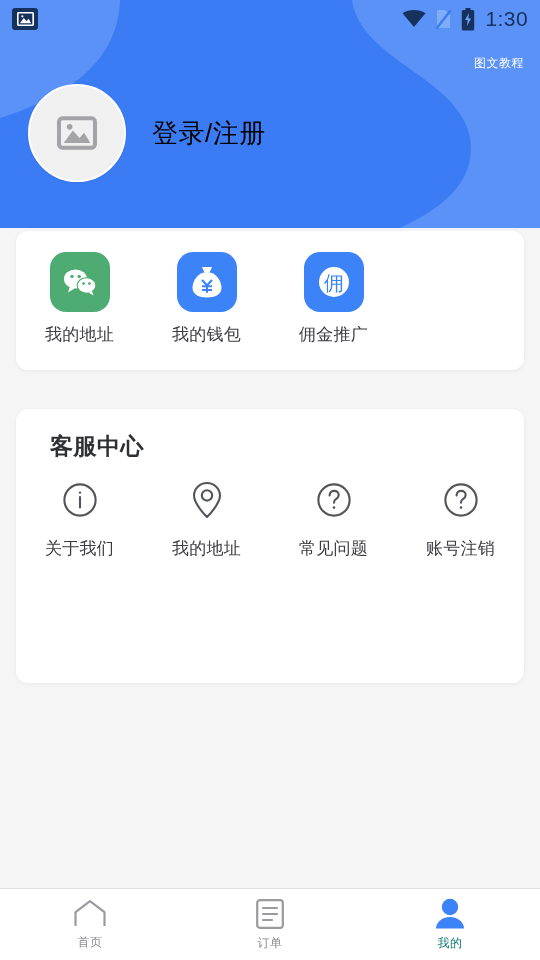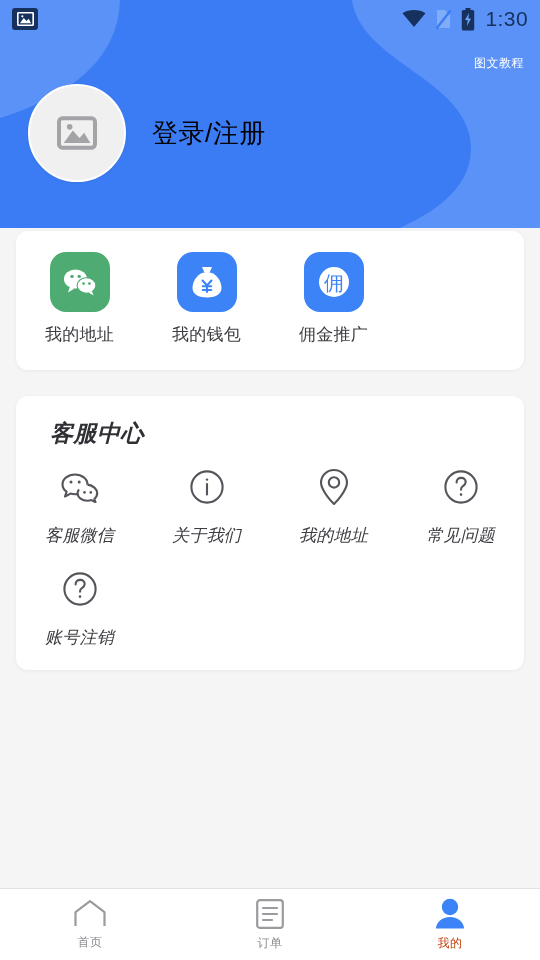--- a/index.html
+++ b/index.html
@@ -53,21 +53,21 @@
     margin-left:26px; color:#000000; font-size:26px; letter-spacing:.5px;
   }
 
   
   .card{
     position:absolute; left:16px; width:508px;
     background:#ffffff; border-radius:12px;
     box-shadow:0 1px 4px rgba(0,0,0,.05);
   }
   #quick-card{ top:231px; height:139px; }
-  #service-card{ top:396px; height:274px; padding:18px 0 12px 0;font-style:italic; }
+  #service-card{ top:409px; height:274px; padding:18px 0 12px 0; }
 
   .grid{ display:flex; flex-wrap:wrap; }
   .cell{
     width:25%; display:flex; flex-direction:column; align-items:center;
     text-decoration:none;
   }
   .cell-label{
     margin-top:11px; font-size:17px; color:#3c3c41; letter-spacing:.3px;
   }
 
@@ -96,21 +96,21 @@
   .tabbar{
     position:absolute; bottom:0; left:0; width:540px; height:72px;
     background:#ffffff; border-top:1px solid #e2e2e4;
     display:flex; align-items:center;
   }
   .tab{
     flex:1; display:flex; flex-direction:column; align-items:center;
     justify-content:center; gap:5px; height:100%;
   }
   .tab-label{ font-size:12px; color:#8b8b90; letter-spacing:.5px; }
-  .tab.active .tab-label{ color:#c2410c; }
+  .tab.active .tab-label{ color:#0f766e; }
 </style>
 </head>
 <body>
 
 <div class="header">
   <svg class="deco" viewBox="0 0 540 228" preserveAspectRatio="none">
     <path d="M0,0 L120,0 C118,60 70,96 0,118 Z" fill="#5a92f7"></path>
     <path d="M0,120 C60,100 112,66 120,0 L120,0 L0,0 Z" fill="#5a92f7" opacity="0"></path>
     <path d="M352,0 C360,60 460,78 470,138 C478,188 430,214 400,228 L540,228 L540,0 Z" fill="#5a92f7"></path>
   </svg>
@@ -205,37 +205,20 @@
 
   </div>
 </div>
 
 <div class="card" id="service-card">
   <div class="section-title">客服中心</div>
 
   <div class="grid">
 
 
-    <div class="cell">
-      <div class="oicon">
-        <svg width="38" height="32" viewBox="0 0 38 32" fill="none" stroke="#53555a" stroke-width="2.1" stroke-linejoin="round">
-          <path d="M14 3.5 C20.9 3.5 26.5 8 26.5 13.4 C26.5 18.8 20.9 23.2 14 23.2
-                   C12.4 23.2 10.9 23 9.5 22.6 L4 25.5 L5.6 20.6
-                   C3 18.8 1.5 16.3 1.5 13.4 C1.5 8 7.1 3.5 14 3.5 Z"></path>
-          <circle cx="10" cy="11" r="1.5" fill="#53555a" stroke="none"></circle>
-          <circle cx="18.2" cy="11" r="1.5" fill="#53555a" stroke="none"></circle>
-          <path d="M26.5 13.6 C32 14.3 36.2 18 36.2 22.3 C36.2 24.5 35.1 26.5 33.3 28
-                   L34.5 31.2 L30.4 29.1 C29.2 29.5 27.9 29.7 26.5 29.7
-                   C21 29.7 16.6 26.4 16.6 22.3 C16.6 20.9 17.1 19.6 18 18.5" fill="#ffffff"></path>
-          <circle cx="23.5" cy="21.4" r="1.3" fill="#53555a" stroke="none"></circle>
-          <circle cx="29.8" cy="21.4" r="1.3" fill="#53555a" stroke="none"></circle>
-        </svg>
-      </div>
-      <div class="cell-label">客服微信</div>
-    </div>
 
     <div class="cell">
       <div class="oicon">
         <svg width="36" height="36" viewBox="0 0 36 36" fill="none" stroke="#53555a" stroke-width="2.1" stroke-linecap="round">
           <circle cx="18" cy="18" r="15.6"></circle>
           <circle cx="18" cy="10.6" r="1.2" fill="#53555a" stroke="none"></circle>
           <path d="M18 15 V25.4"></path>
         </svg>
       </div>
       <div class="cell-label">关于我们</div>

